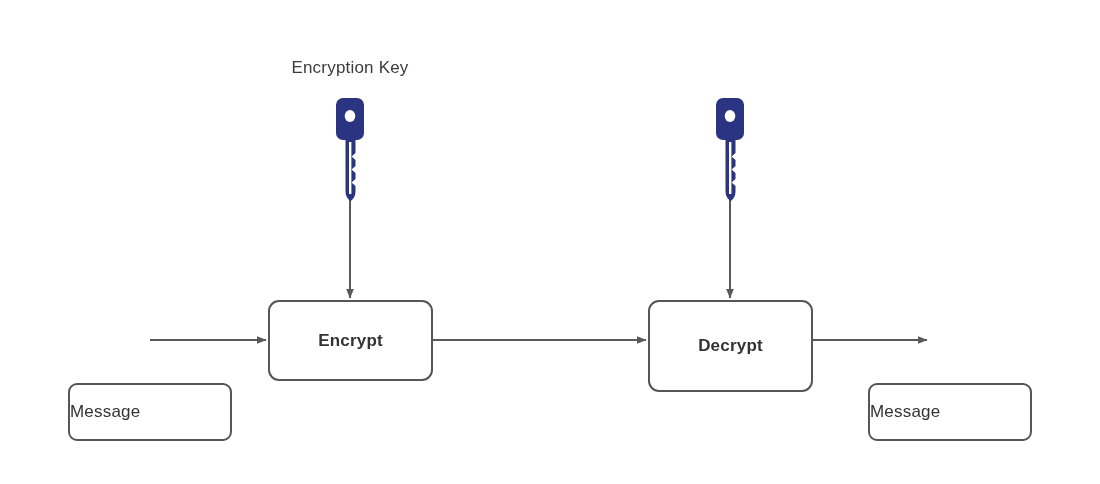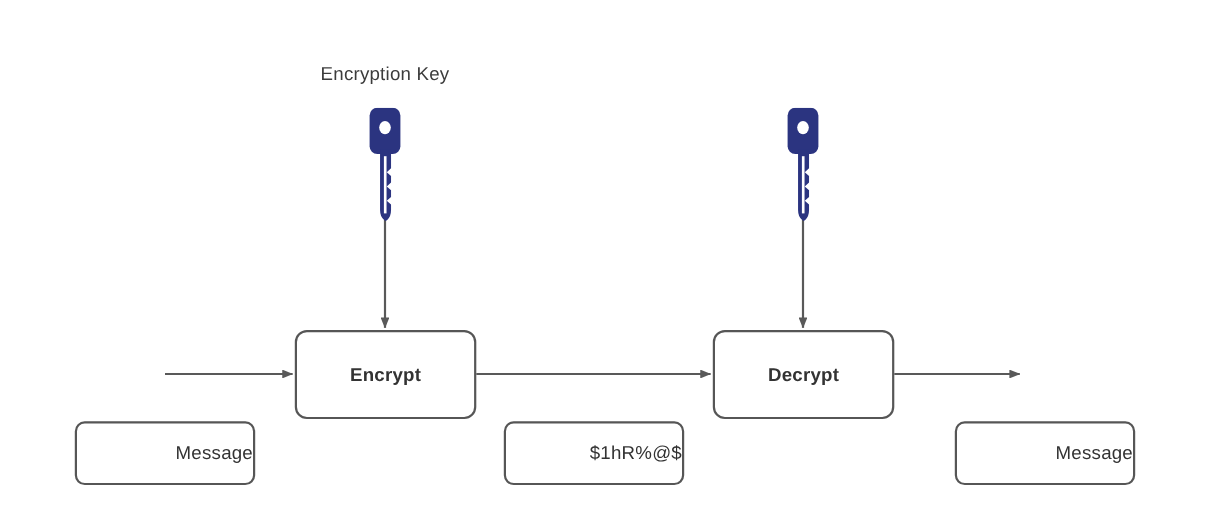--- a/index.html
+++ b/index.html
@@ -45,21 +45,21 @@
     font-weight: bold;
   }
   .data-box {
     position: absolute;
     box-sizing: border-box;
     border: 2px solid #565656;
     border-radius: 9px;
     background: #ffffff;
     display: flex;
     align-items: center;
-    justify-content: flex-end;
+    justify-content: flex-start;
     font-size: 17px;
     color: #333333;
     letter-spacing: 0.2px;
   }
   .conn {
     position: absolute;
     left: 0;
     top: 0;
     width: 1100px;
     height: 484px;
@@ -129,29 +129,26 @@
       </g>
       <ellipse cx="23" cy="18" rx="5.3" ry="6" fill="#ffffff"></ellipse>
       <rect x="22" y="44" width="2.4" height="52" fill="#ffffff"></rect>
     </svg>
   </div>
 
   <div class="proc-box" style="left:268px; top:300px; width:165px; height:81px;">
     <span>Encrypt</span>
   </div>
 
-  <div class="proc-box" style="left:648px; top:300px; width:165px; height:81px;">
+  <div class="proc-box" style="left:648px; top:300px; width:165px; height:92px;">
     <span>Decrypt</span>
   </div>
 
   <div class="data-box" style="left:68px; top:383px; width:164px; height:58px;">
     <span>Message</span>
   </div>
 
-  <div class="data-box" style="left:458px; top:383px; width:164px; height:58px;">
-    <span>$1hR%@$</span>
-  </div>
 
   <div class="data-box" style="left:868px; top:383px; width:164px; height:58px;">
     <span>Message</span>
   </div>
 
 </div>
 
 </body></html>

